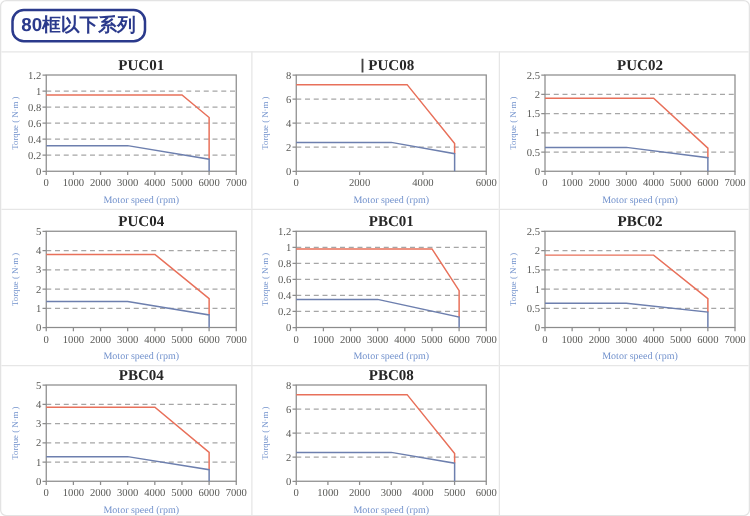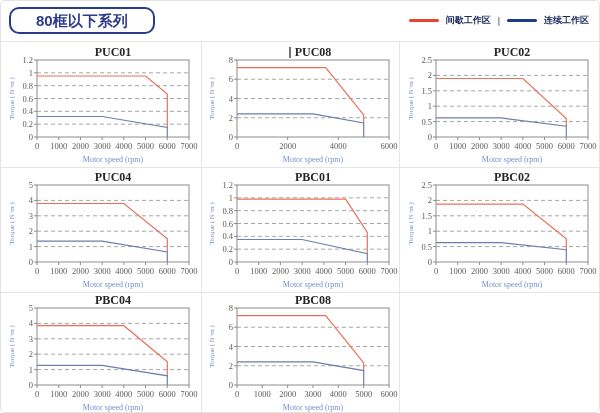--- a/index.html
+++ b/index.html
@@ -2,46 +2,39 @@
 <html><head>
 <meta charset="utf-8">
 <style>
   html,body{margin:0;padding:0;background:#fff;}
   body{width:600px;height:413px;font-family:"Liberation Sans",sans-serif;}
   .page{box-sizing:border-box;width:600px;height:413px;border:1px solid #e3e3e3;
         border-radius:5px;background:#fff;overflow:hidden;}
   .header{position:relative;height:40px;}
   .badge{position:absolute;left:8px;top:6px;display:inline-block;
          font-size:15px;font-weight:bold;color:#2b3a8c;border:2px solid #2b3a8c;
-         border-radius:10px;padding:1px 25px;line-height:21px;background:#fff;}
+         border-radius:10px;padding:1px 6px;line-height:21px;background:#fff;}
   .legend{position:absolute;right:10px;top:13px;display:flex;align-items:center;gap:7px;
           font-size:9px;font-weight:bold;color:#1c2a5e;}
   .swatch{display:inline-block;width:30px;height:3px;border-radius:2px;}
   .legend-sep{color:#2b3a8c;font-weight:normal;}
   .grid{display:grid;grid-template-columns:200px 198px 200px;grid-template-rows:126px 125px 120px;}
   .cell{border-top:1px solid #e6e6e6;overflow:hidden;}
   .cell.cl{border-left:1px solid #e6e6e6;}
   .chart{width:100%;height:100%;display:flex;align-items:center;justify-content:center;}
   svg text.tick{font:8.5px "Liberation Serif",serif;fill:#5a5a57;}
   svg text.title{font:bold 12px "Liberation Serif",serif;fill:#262626;}
   svg text.axis{font:8px "Liberation Serif",serif;fill:#7191cc;}
 </style>
 </head>
 <body>
 
 <div class="page">
   <div class="header">
     <div class="badge">80框以下系列</div>
-    <div class="legend">
-      <span class="swatch" id="sw-int" style="background: rgb(232, 67, 44);"></span>
-      <span>间歇工作区</span>
-      <span class="legend-sep">|</span>
-      <span class="swatch" id="sw-cont" style="background: rgb(31, 61, 133);"></span>
-      <span>连续工作区</span>
-    </div>
   </div>
   <div class="grid">
     <div class="cell">
         <div class="chart">
           <svg width="194" height="120" viewBox="0 0 194 120">
             <line x1="33" y1="79.16666666666667" x2="185" y2="79.16666666666667" stroke="#a6a6a6" stroke-width="1" stroke-dasharray="4,3"></line>
             <line x1="33" y1="66.33333333333333" x2="185" y2="66.33333333333333" stroke="#a6a6a6" stroke-width="1" stroke-dasharray="4,3"></line>
             <line x1="33" y1="53.5" x2="185" y2="53.5" stroke="#a6a6a6" stroke-width="1" stroke-dasharray="4,3"></line>
             <line x1="33" y1="40.666666666666664" x2="185" y2="40.666666666666664" stroke="#a6a6a6" stroke-width="1" stroke-dasharray="4,3"></line>
             <line x1="33" y1="27.83333333333333" x2="185" y2="27.83333333333333" stroke="#a6a6a6" stroke-width="1" stroke-dasharray="4,3"></line>

